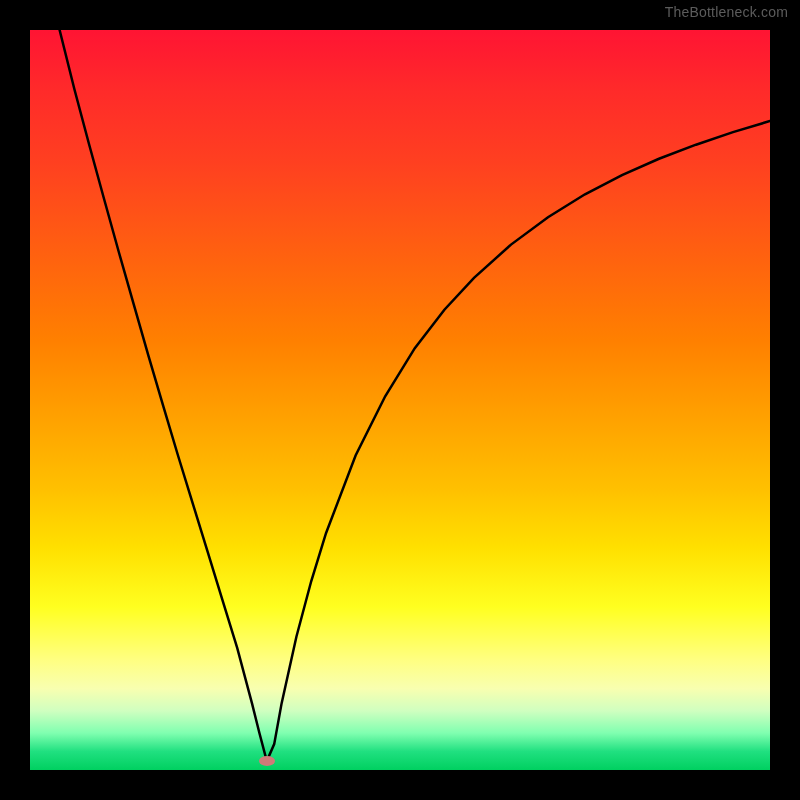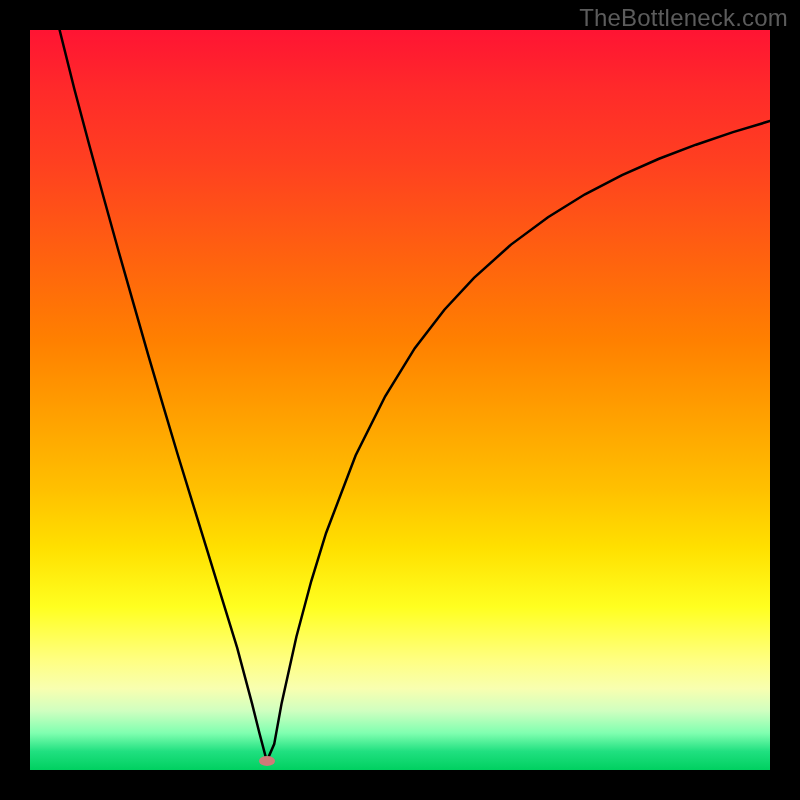--- a/index.html
+++ b/index.html
@@ -3,21 +3,21 @@
 <meta charset="utf-8">
 <style>
   * { margin: 0; padding: 0; box-sizing: border-box; }
   html, body { width: 800px; height: 800px; overflow: hidden; background: #000; }
   .wrap { position: relative; width: 800px; height: 800px; }
   .attribution {
     position: absolute;
     top: 4px;
     right: 12px;
     font-family: Arial, Helvetica, sans-serif;
-    font-size: 24px;
+    font-size: 14px;
     color: #5c5c5c;
     font-weight: 400;
     letter-spacing: 0.2px;
     z-index: 5;
   }
   .plot-area {
     position: absolute;
     left: 30px;
     top: 30px;
     width: 740px;

